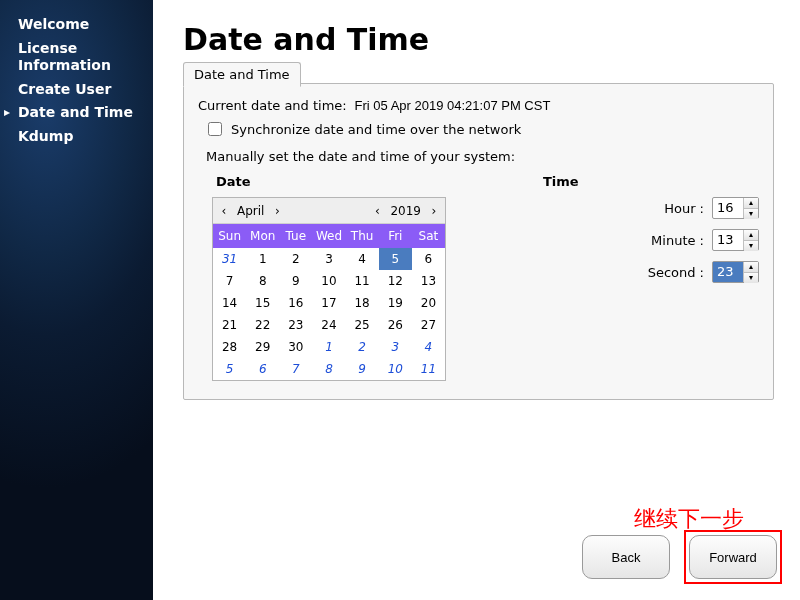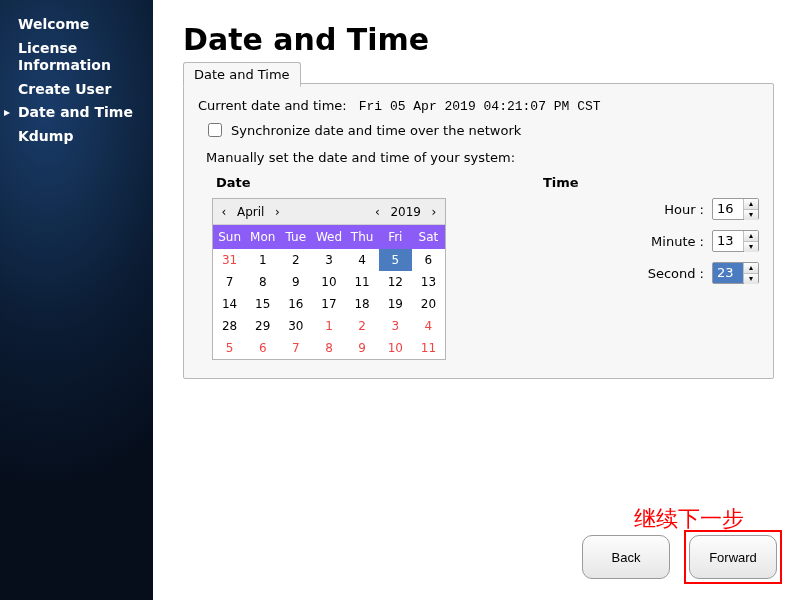--- a/index.html
+++ b/index.html
@@ -6,39 +6,39 @@
   html, body { margin:0; padding:0; width:800px; height:600px; font-family:"DejaVu Sans","Liberation Sans",Arial,sans-serif; font-size:13px; color:#000; background:#fff; }
   .root { display:flex; width:800px; height:600px; }
   .sidebar { width:172px; height:600px; background: radial-gradient(ellipse 220px 380px at 30% 18%, #1a3c6a 0%, #102846 38%, #0b1b32 60%, #060e1c 100%); padding:16px 10px 15px 18px; }
   .side-item { color:#fff; font-weight:bold; font-size:14px; line-height:1.25; margin-bottom:6px; position:relative; cursor:pointer; }
   .side-item.current::before { content:"▸"; position:absolute; left:-14px; top:1px; color:#fff; font-size:12px; }
   .main { flex:1; position:relative; padding:22px 26px 0 30px; }
   h1 { margin:0 0 26px 0; font-size:30px; font-weight:bold; }
   .intro { margin-bottom:16px; }
   .tabframe { border:1px solid #b8b8b8; border-radius:2px; background:#f7f7f7; padding:10px 14px 18px 14px; position:relative; margin-top:18px; }
   .tab { position:absolute; top:-22px; left:-1px; border:1px solid #b8b8b8; border-bottom:1px solid #f7f7f7; background:#f7f7f7; padding:4px 10px 4px 10px; border-radius:3px 3px 0 0; font-size:13px; }
-  .mono { font-family:Liberation Mono, monospace; }
+  .mono { font-family:Liberation Sans, sans-serif; }
   .row-current { margin:4px 0 6px 0; }
   .row-sync { margin:2px 0 10px 6px; display:flex; align-items:center; gap:6px; }
   .row-sync input[type=checkbox]{ width:14px; height:14px; }
   .row-manual { margin:0 0 10px 8px; }
   .dt-cols { display:flex; gap:37px; padding-left:14px; }
   .col-date { width:290px; }
   .col-time { flex:1; }
   .sec-label { font-weight:bold; margin:0 0 8px 4px; }
   
   .cal { border:1px solid #b5b5b5; width:234px; background:#fff; }
   .cal-head { display:flex; align-items:center; height:26px; background:#eeeeee; border-bottom:1px solid #d0d0d0; padding:0 4px; font-size:12px; }
   .cal-head .nav { width:14px; text-align:center; cursor:pointer; user-select:none; }
   .cal-head .gap { flex:1; }
   .cal-head .lbl { padding:0 6px; }
   .cal-grid { width:100%; border-collapse:collapse; }
   .cal-grid th { background:#8b5cf6; color:#fff; font-weight:normal; font-size:12px; padding:5px 0; width:14.28%; }
   .cal-grid td { text-align:center; font-size:12px; padding:4px 0; color:#000; }
-  .cal-grid td.other { color:#ef4444; }
+  .cal-grid td.other { color:#1d4ed8;font-style:italic; }
   .cal-grid td.today { background:#4a7cbf; color:#fff; }
   
   .time-row { display:flex; align-items:center; justify-content:flex-end; gap:8px; margin-bottom:10px; width:220px; }
   .time-row .tlabel { width:92px; text-align:right; }
   .spin { display:flex; align-items:stretch; border:1px solid #9a9a9a; background:#fff; height:22px; border-radius:2px; }
   .spin .val { width:30px; padding:2px 4px; font-size:13px; text-align:left; }
   .spin .val.sel { background:#4a7cbf; color:#fff; }
   .spin .btns { display:flex; flex-direction:column; border-left:1px solid #c0c0c0; }
   .spin .btns div { width:14px; height:11px; font-size:8px; line-height:10px; text-align:center; background:linear-gradient(#fdfdfd,#e4e4e4); cursor:pointer; }
   .spin .btns div:first-child { border-bottom:1px solid #c0c0c0; }
@@ -126,20 +126,29 @@
                   <tr>
                     <td>14</td>
                     <td>15</td>
                     <td>16</td>
                     <td>17</td>
                     <td>18</td>
                     <td>19</td>
                     <td>20</td>
                   </tr>
                   <tr>
+                    <td>21</td>
+                    <td>22</td>
+                    <td>23</td>
+                    <td>24</td>
+                    <td>25</td>
+                    <td>26</td>
+                    <td>27</td>
+                  </tr>
+                  <tr>
                     <td>28</td>
                     <td>29</td>
                     <td>30</td>
                     <td class="other">1</td>
                     <td class="other">2</td>
                     <td class="other">3</td>
                     <td class="other">4</td>
                   </tr>
                   <tr>
                     <td class="other">5</td>

